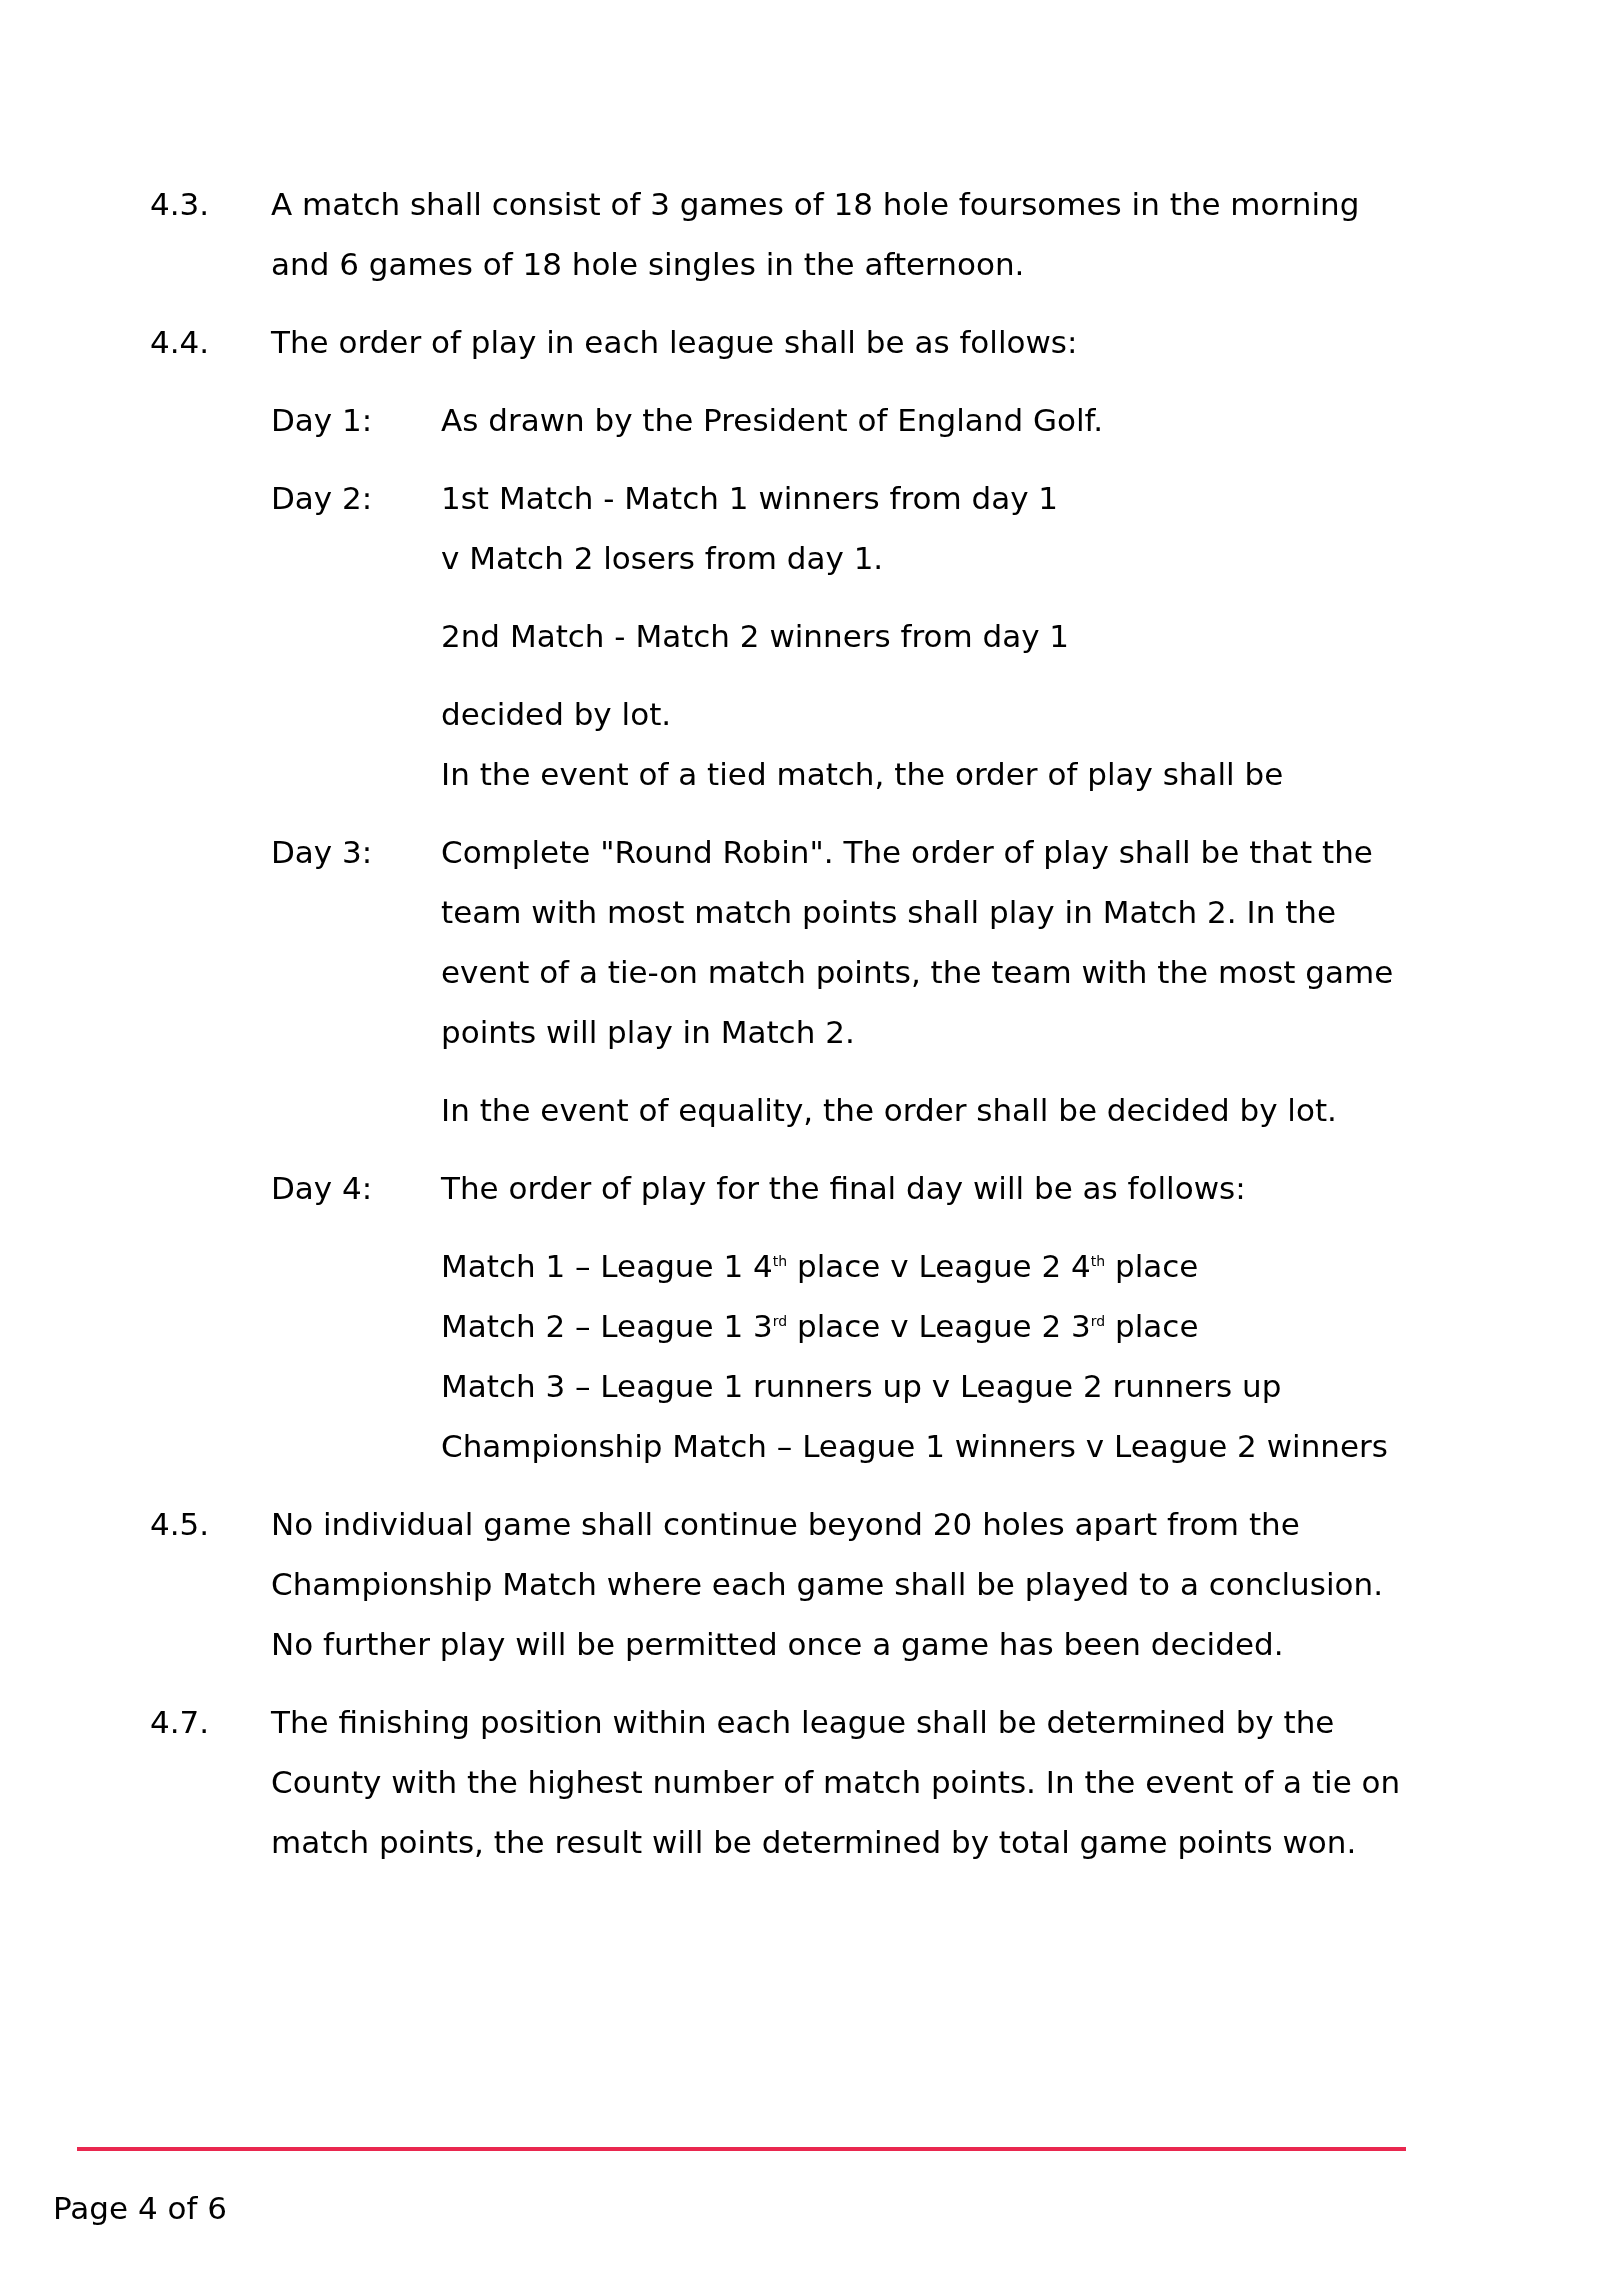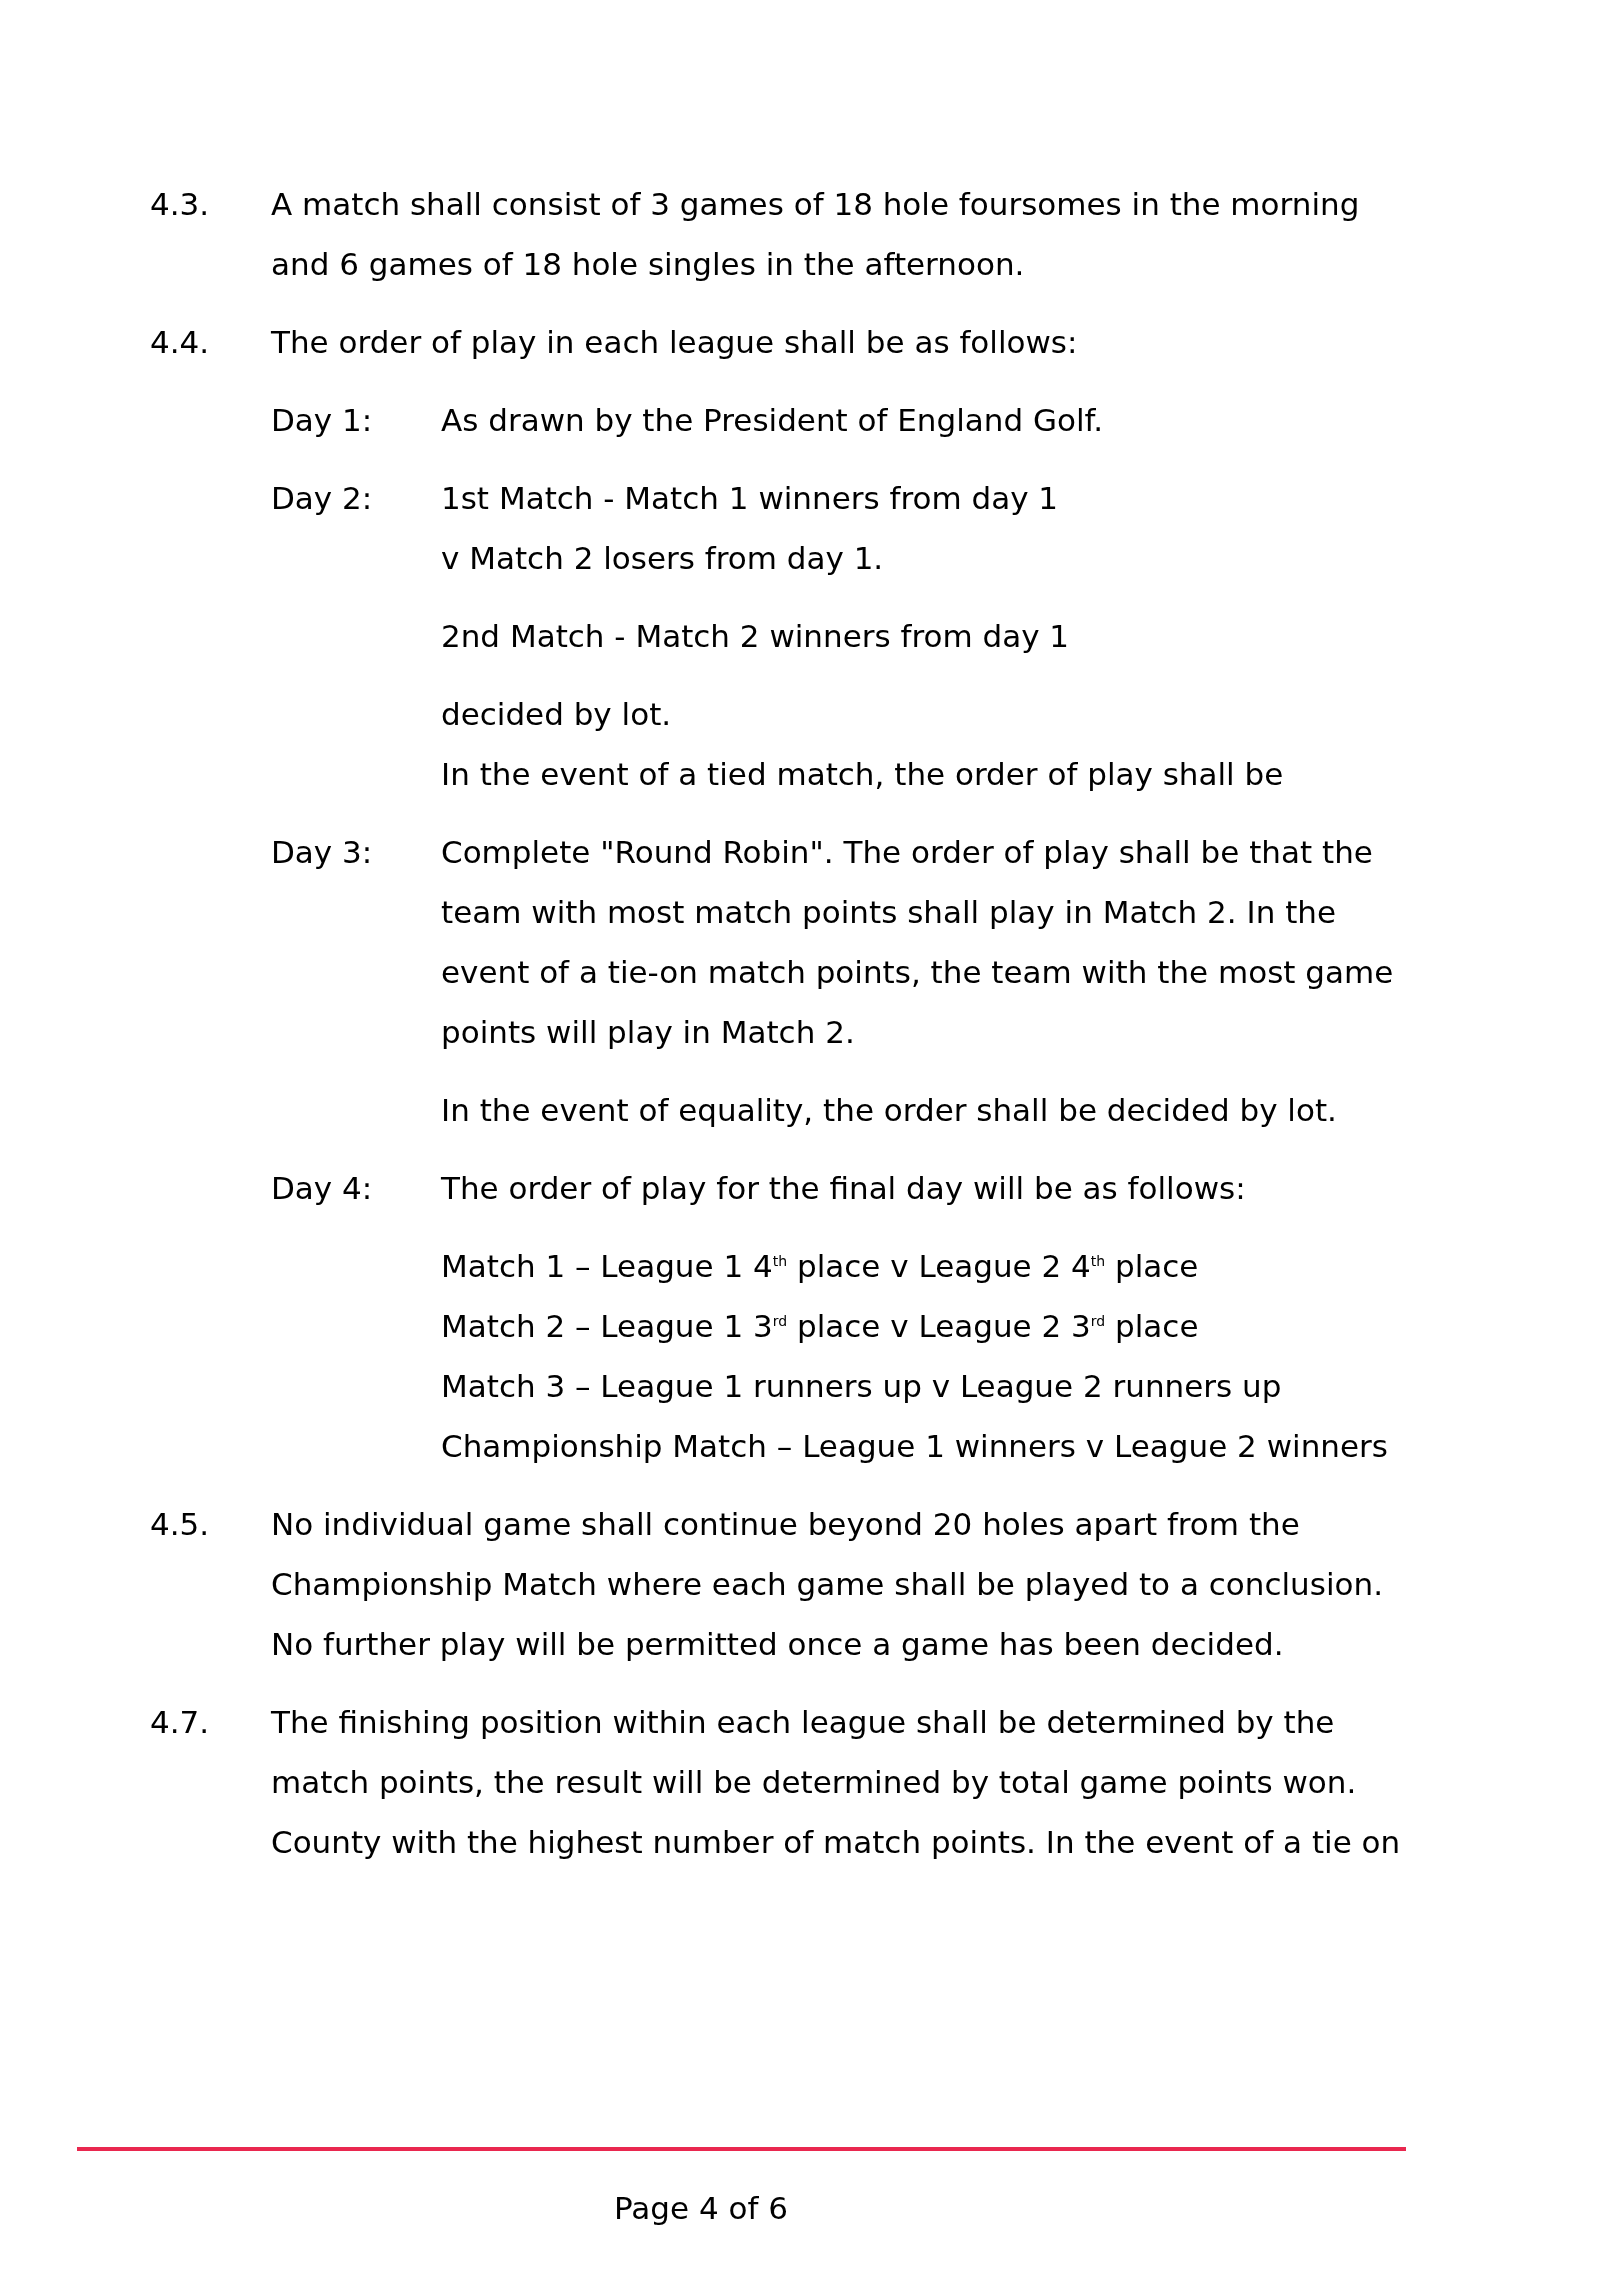--- a/index.html
+++ b/index.html
@@ -30,21 +30,21 @@
     width: 1463px;
     height: 4px;
     background: #e9284f;
   }
   .footer-row {
     position: absolute;
     left: 53px;
     right: 57px;
     top: 2178px;
     display: flex;
-    justify-content: center;
+    justify-content: flex-start;
     line-height: 60px;
   }
 </style>
 </head>
 <body>
 
 <div class="page">
   <div class="content">
 
     <div class="section">
@@ -133,22 +133,22 @@
         </div>
       </div>
     </div>
 
 
     <div class="section">
       <div class="num-col">4.7.</div>
       <div class="body-col">
         <div class="para">
           <div class="line">The finishing position within each league shall be determined by the</div>
+          <div class="line">County with the highest number of match points. In the event of a tie on</div>
           <div class="line">match points, the result will be determined by total game points won.</div>
-          <div class="line">County with the highest number of match points. In the event of a tie on</div>
         </div>
       </div>
     </div>
 
   </div>
 
   <div class="footer-divider"></div>
   <div class="footer-row">
     <div>Page 4 of 6</div>
   </div>

